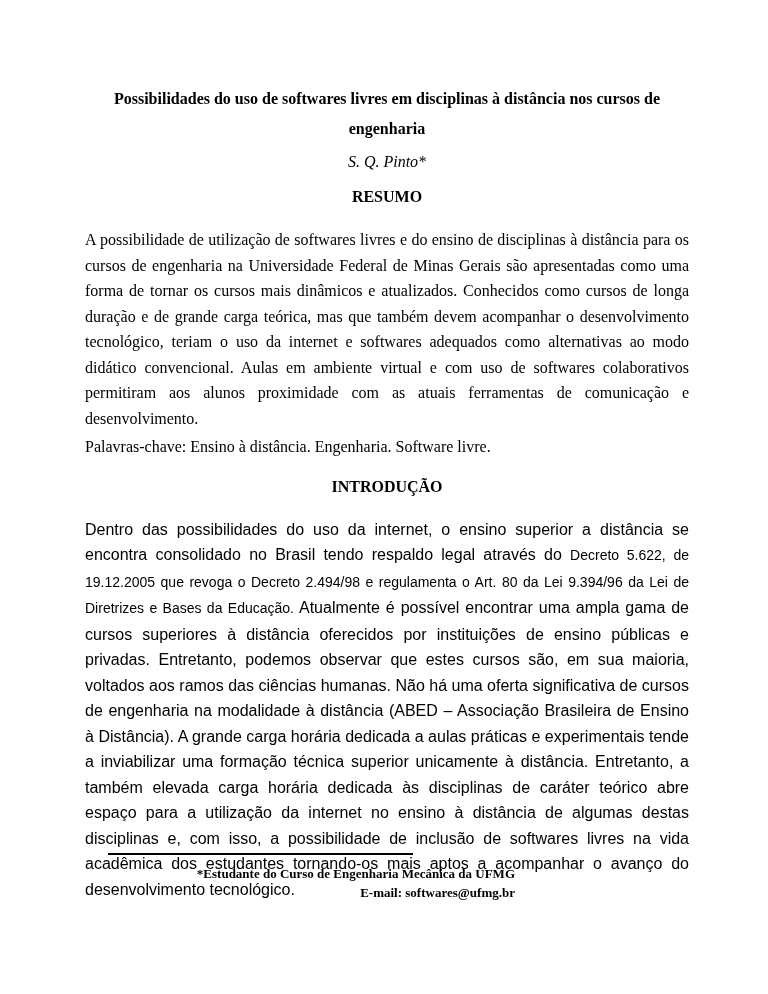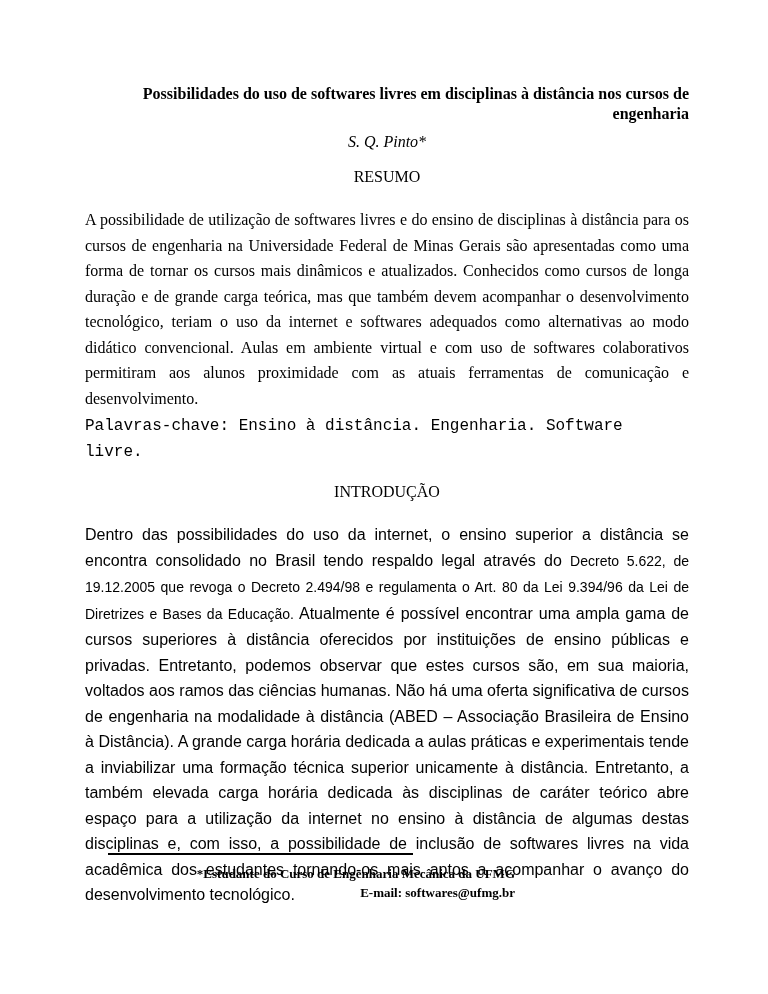--- a/index.html
+++ b/index.html
@@ -19,49 +19,48 @@
   .content {
     position: absolute;
     left: 85px;
     top: 84px;
     width: 604px;
   }
   .doc-title {
     margin: 0;
     font-size: 16px;
     font-weight: bold;
-    line-height: 20px;
-    text-align: right;
+    line-height: 30px;
+    text-align: center;
   }
   .doc-author {
     margin: 3px 0 0 0;
     font-size: 16px;
     line-height: 30px;
     text-align: center;
     font-style: italic;
   }
   .section-heading {
     margin: 5px 0 0 0;
     font-size: 16px;
-    font-weight: normal;
+    font-weight: bold;
     line-height: 30px;
     text-align: center;
   }
   .body-para {
     margin: 15px 0 0 0;
     font-size: 16px;
     line-height: 25.5px;
     text-align: justify;
   }
   .keywords-line {
     margin: 3px 0 12px 0;
     font-size: 16px;
     line-height: 25.5px;
     text-align: left;
-    font-family: Liberation Mono, monospace;
   }
   .seg-serif {
     font-family: Liberation Sans, sans-serif;
     font-size: 16px;
   }
   .seg-sans {
     font-family: "Liberation Sans", "DejaVu Sans", sans-serif;
     font-size: 14px;
   }
   .footnote {

